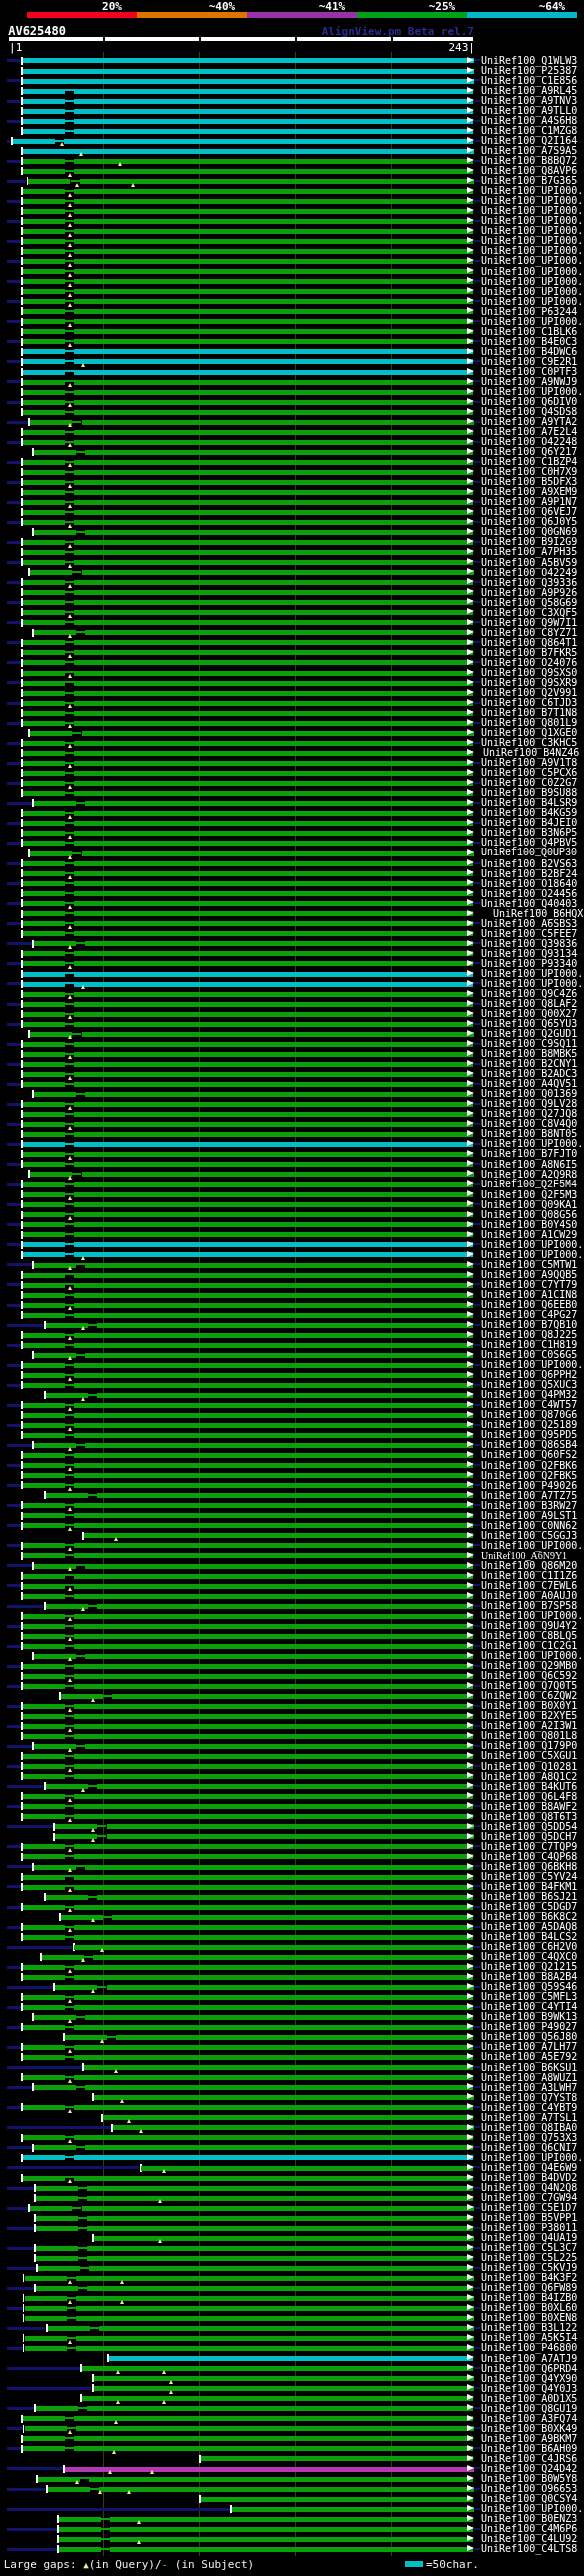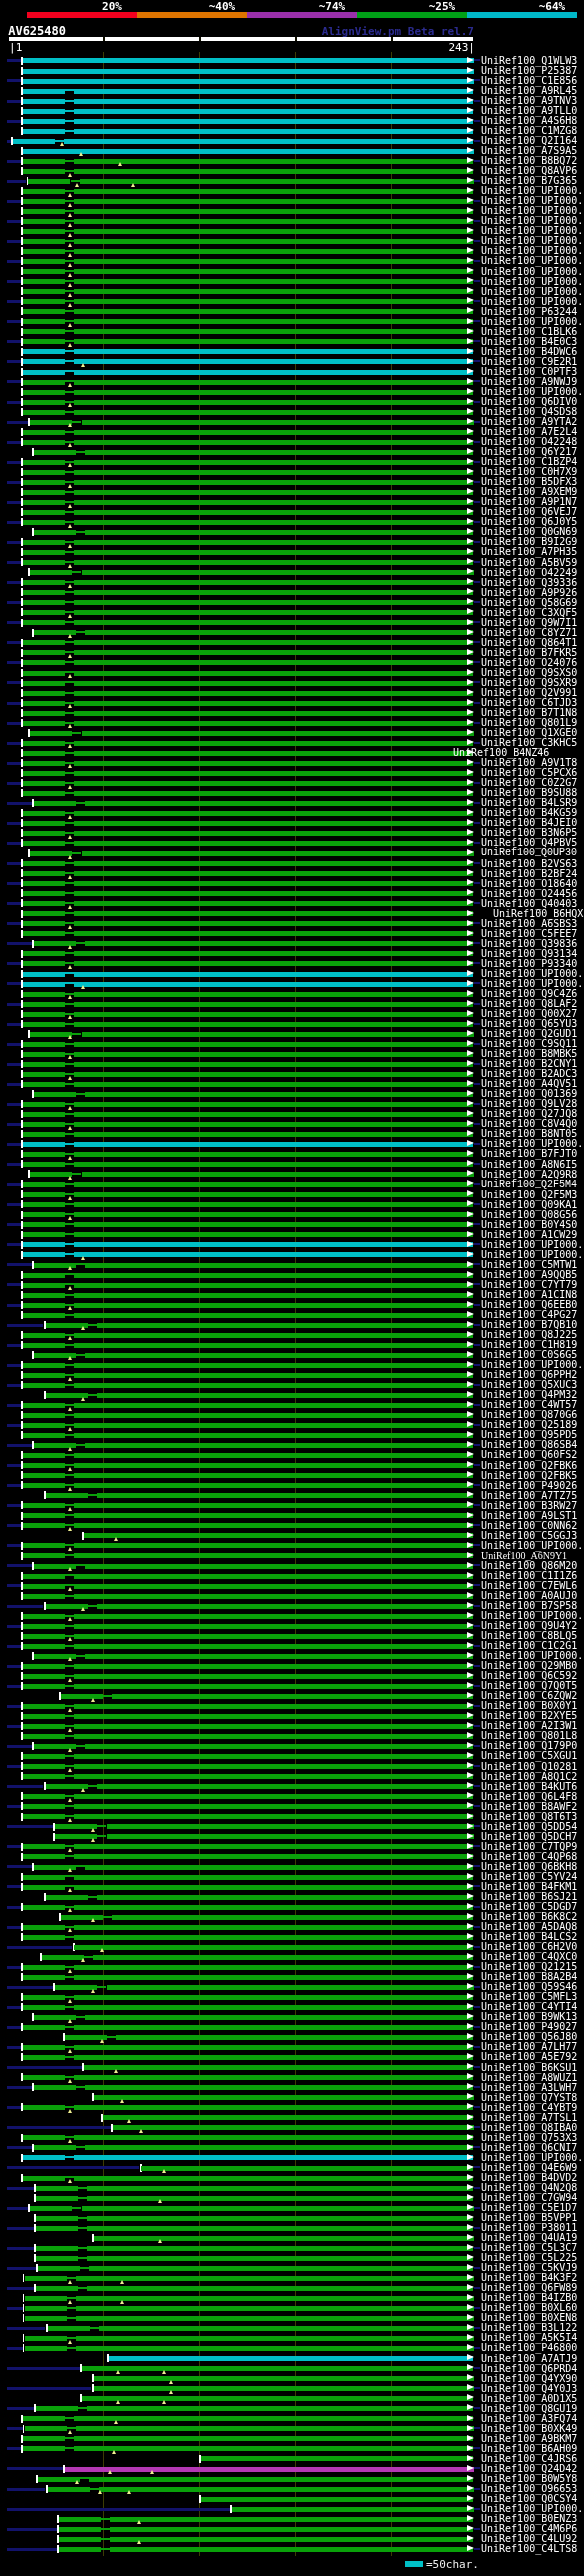--- a/index.html
+++ b/index.html
@@ -34,21 +34,21 @@
 </head>
 <body>
 
 <div id="screen">
   <div id="scale-bar">
       <div class="scale-seg" style="left: 27.4px; width: 110px; background: rgb(242, 0, 30);"></div>
       <div class="scale-label" style="left: 112px;">20%</div>
       <div class="scale-seg" style="left: 137px; width: 110px; background: rgb(222, 116, 0);"></div>
       <div class="scale-label" style="left: 222px;">~40%</div>
       <div class="scale-seg" style="left: 247px; width: 110px; background: rgb(154, 48, 170);"></div>
-      <div class="scale-label" style="left: 332px;">~74%</div>
+      <div class="scale-label" style="left: 332px;">~41%</div>
       <div class="scale-seg" style="left: 357px; width: 110px; background: rgb(0, 160, 23);"></div>
       <div class="scale-label" style="left: 442px;">~25%</div>
       <div class="scale-seg" style="left: 467px; width: 110px; background: rgb(0, 184, 200);"></div>
       <div class="scale-label" style="left: 552px;">~64%</div>
     </div>
   <div id="query-id">AV625480</div>
   <div id="app-title">AlignView.pm Beta rel.7</div>
   <div id="ruler-bar"></div>
   <div id="ruler-start">|1</div>
   <div id="ruler-end">243|</div>
@@ -713,21 +713,21 @@
         <div class="endarrow" style="left: 467px; top: 739px;"></div>
         <div class="connector" style="left: 474px; top: 742px; width: 5.5px; height: 1.8px; background: rgb(18, 18, 106);"></div>
         <div class="hit-label" style="left: 481px; top: 737px;">UniRef100_C3KHC5</div>
       </div>
       <div>
         <div class="tick" style="left: 21px; top: 749px; width: 1.8px; height: 8.2px; background: rgb(255, 255, 255);"></div>
         <div class="bar" style="left: 22.6px; top: 751px; width: 42px; height: 4.6px; background: rgb(10, 160, 10);"></div>
         <div class="thinbar" style="left: 65px; top: 752px; width: 9.1px; height: 1.8px; background: rgb(10, 160, 10);"></div>
         <div class="bar" style="left: 74px; top: 751px; width: 399px; height: 4.6px; background: rgb(10, 160, 10);"></div>
         <div class="endarrow" style="left: 467px; top: 749px;"></div>
-        <div class="hit-label" style="left: 453px; top: 747px;">UniRef100_B4NZ46</div>
+        <div class="hit-label" style="left: 483px; top: 747px;">UniRef100_B4NZ46</div>
       </div>
       <div>
         <div class="lead" style="left: 7.3px; top: 762px; width: 13.4px; height: 2.7px; background: rgb(18, 18, 106);"></div>
         <div class="tick" style="left: 21px; top: 759px; width: 1.8px; height: 8.2px; background: rgb(255, 255, 255);"></div>
         <div class="bar" style="left: 22.6px; top: 761px; width: 42px; height: 4.6px; background: rgb(10, 160, 10);"></div>
         <div class="thinbar" style="left: 65px; top: 762px; width: 9.1px; height: 1.8px; background: rgb(10, 160, 10);"></div>
         <div class="bar" style="left: 74px; top: 761px; width: 399px; height: 4.6px; background: rgb(10, 160, 10);"></div>
         <div class="gaptri" style="left: 68px; top: 764px; border-bottom: 4.6px solid rgb(239, 239, 144);"></div>
         <div class="endarrow" style="left: 467px; top: 759px;"></div>
         <div class="connector" style="left: 474px; top: 762px; width: 5.5px; height: 1.8px; background: rgb(18, 18, 106);"></div>
@@ -2397,16 +2397,20 @@
         <div class="lead" style="left: 7.3px; top: 2548px; width: 50px; height: 2.7px; background: rgb(18, 18, 106);"></div>
         <div class="tick" style="left: 57px; top: 2545px; width: 1.8px; height: 8.2px; background: rgb(255, 255, 255);"></div>
         <div class="bar" style="left: 59px; top: 2547px; width: 42px; height: 4.6px; background: rgb(10, 160, 10);"></div>
         <div class="thinbar" style="left: 101px; top: 2548px; width: 9.1px; height: 1.8px; background: rgb(10, 160, 10);"></div>
         <div class="bar" style="left: 110px; top: 2547px; width: 363px; height: 4.6px; background: rgb(10, 160, 10);"></div>
         <div class="endarrow" style="left: 467px; top: 2545px;"></div>
         <div class="connector" style="left: 474px; top: 2548px; width: 5.5px; height: 1.8px; background: rgb(18, 18, 106);"></div>
         <div class="hit-label" style="left: 481px; top: 2543px;">UniRef100_C4LTS8</div>
       </div>
     </div>
+  <div id="footer">
+    <span>Large gaps:</span>
+    <span class="tri" style="color: rgb(239, 239, 144);">▲</span><span>(in Query)/</span><span style="color: rgb(0, 191, 198);">-</span><span> (in Subject)</span>
+  </div>
   <div id="legend-swatch" style="background: rgb(0, 191, 198);"></div>
   <div id="legend-scale-text">=50char.</div>
 </div>
 
 
 </body></html>

